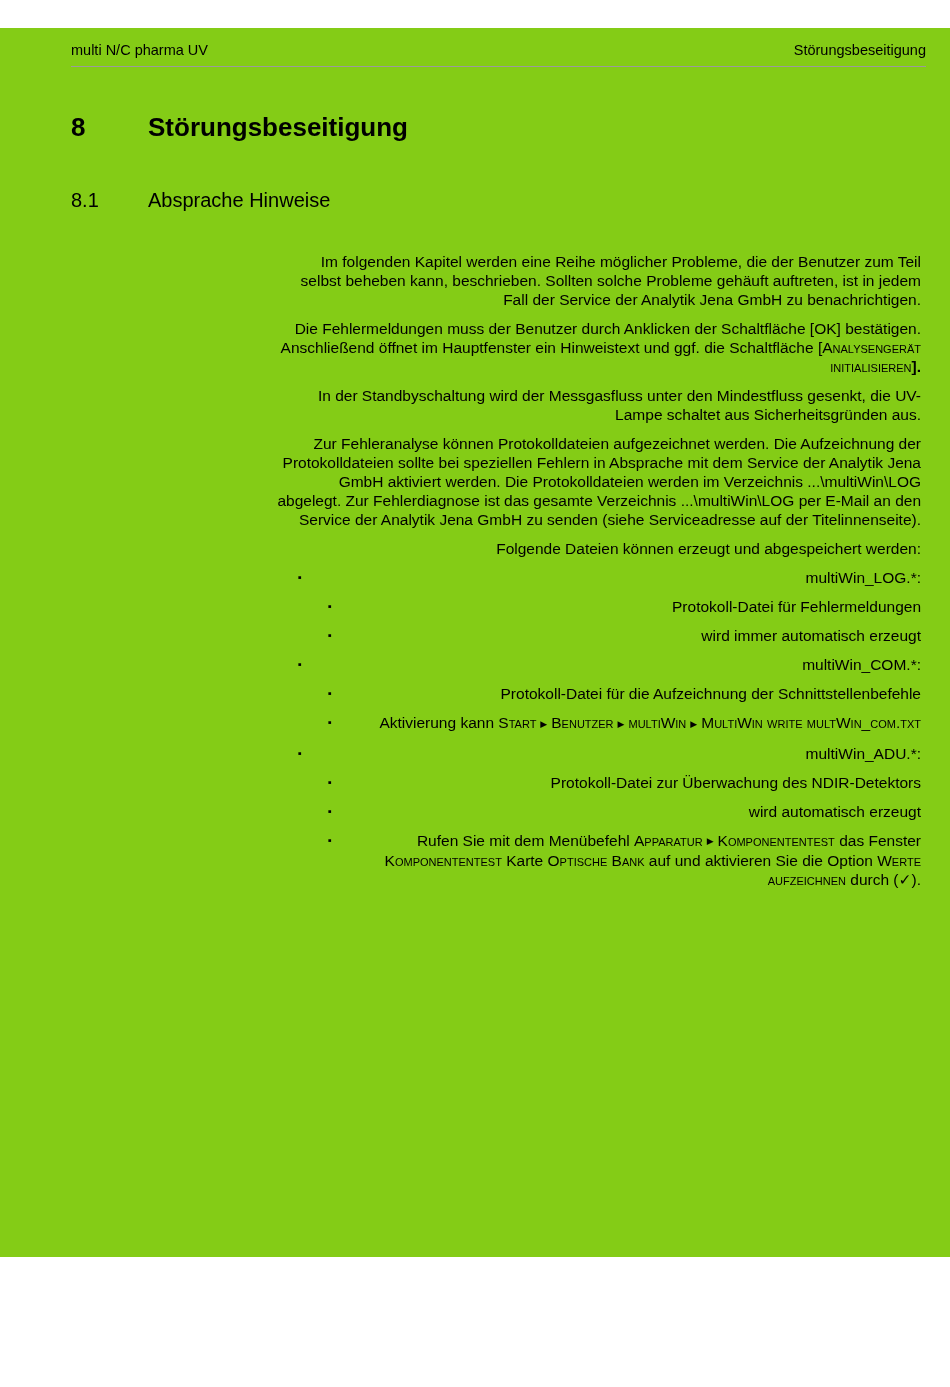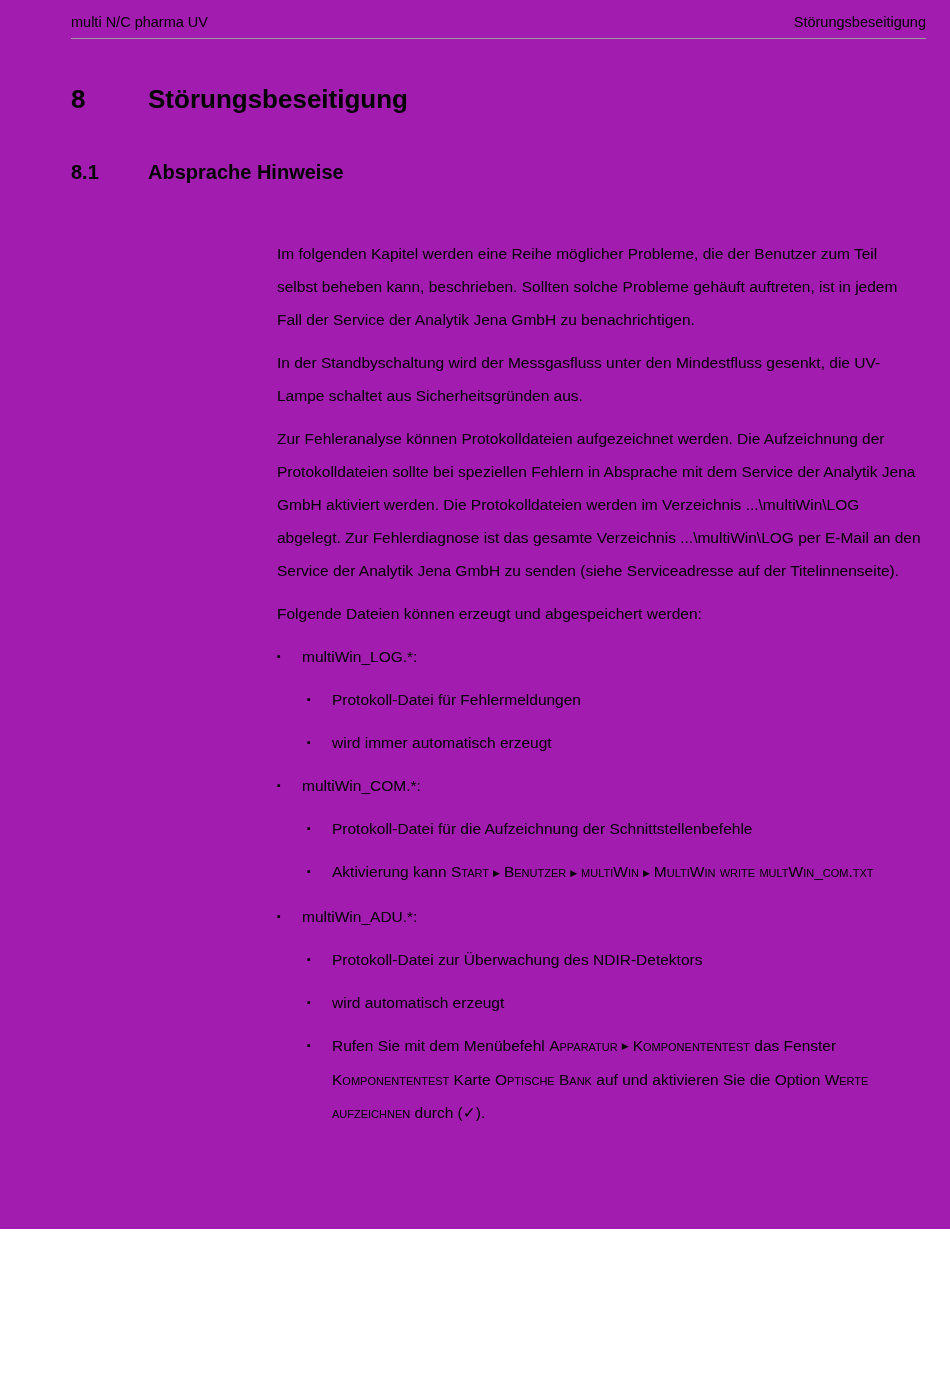--- a/index.html
+++ b/index.html
@@ -1,23 +1,24 @@
 <!DOCTYPE html>
 <html><head>
 <meta charset="utf-8">
 <style>
   html, body { margin: 0; padding: 0; background: #ffffff; }
   .page {
     position: relative;
     width: 950px;
     height: 1229px;
-    background: #a21caf;
+    background: #84cc16;
     font-family: "Liberation Sans", sans-serif;
     color: #000000;
     overflow: hidden;
+    margin-top: 28px;
   }
   .running-header {
     position: absolute;
     top: 12px; left: 71px; right: 24px;
     display: flex;
     justify-content: space-between;
     font-size: 14.5px;
     line-height: 20px;
   }
   .header-rule {
@@ -33,31 +34,32 @@
     font-size: 26px;
     font-weight: bold;
     line-height: 32px;
   }
   .h1 .hnum { width: 77px; flex: none; }
   .h2 {
     position: absolute;
     top: 159px; left: 71px; right: 24px;
     display: flex;
     font-size: 20px;
-    font-weight: bold;
+    font-weight: normal;
     line-height: 26px;
   }
   .h2 .hnum { width: 77px; flex: none; }
   .content {
     position: absolute;
-    top: 237px;
+    top: 224px;
     left: 277px;
     width: 644px;
     font-size: 15.5px;
-    line-height: 33px;
+    line-height: 19px;
+    text-align: right;
   }
   .p  { margin: 0 0 10px 0; }
   .b1 { display: flex; margin: 0 0 10px 0; }
   .b2 { display: flex; margin: 0 0 10px 0; margin-left: 30px; }
   .marker {
     flex: none;
     width: 25px;
     font-size: 11px;
   }
   .ptext { flex: 1 1 auto; min-width: 0; }
@@ -97,20 +99,21 @@
     <span>Störungsbeseitigung</span>
   </div>
 
   <div class="h2">
     <span class="hnum">8.1</span>
     <span>Absprache Hinweise</span>
   </div>
 
   <div class="content">
       <div class="p"><span class="ptext"><span>Im folgenden Kapitel werden eine Reihe möglicher Probleme, die der Benutzer zum Teil selbst beheben kann, beschrieben. Sollten solche Probleme gehäuft auftreten, ist in jedem Fall der Service der Analytik Jena GmbH zu benachrichtigen.</span></span></div>
+      <div class="p"><span class="ptext"><span>Die Fehlermeldungen muss der Benutzer durch Anklicken der Schaltfläche [OK] bestätigen. Anschließend öffnet im Hauptfenster ein Hinweistext und ggf. die Schaltfläche [</span><span class="sc">Analysengerät initialisieren</span><span class="b">].</span></span></div>
       <div class="p"><span class="ptext"><span>In der Standbyschaltung wird der Messgasfluss unter den Mindestfluss gesenkt, die UV-Lampe schaltet aus Sicherheitsgründen aus.</span></span></div>
       <div class="p"><span class="ptext"><span>Zur Fehleranalyse können Protokolldateien aufgezeichnet werden. Die Aufzeichnung der Protokolldateien sollte bei speziellen Fehlern in Absprache mit dem Service der Analytik Jena GmbH aktiviert werden. Die Protokolldateien werden im Verzeichnis ...\multiWin\LOG abgelegt. Zur Fehlerdiagnose ist das gesamte Verzeichnis ...\multiWin\LOG per E-Mail an den Service der Analytik Jena GmbH zu senden (siehe Serviceadresse auf der Titelinnenseite).</span></span></div>
       <div class="p"><span class="ptext"><span>Folgende Dateien können erzeugt und abgespeichert werden:</span></span></div>
       <div class="b1">
         <span class="marker">▪</span>
         <span class="ptext"><span>multiWin_LOG.*:</span></span>
       </div>
       <div class="b2">
         <span class="marker">▪</span>
         <span class="ptext"><span>Protokoll-Datei für Fehlermeldungen</span></span>

